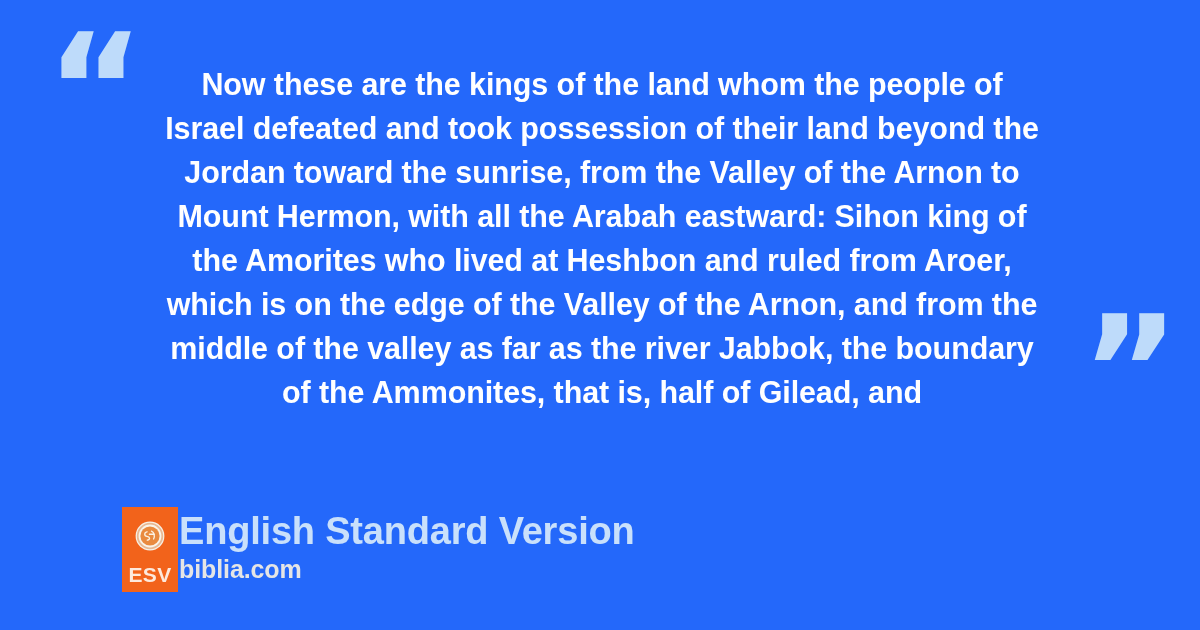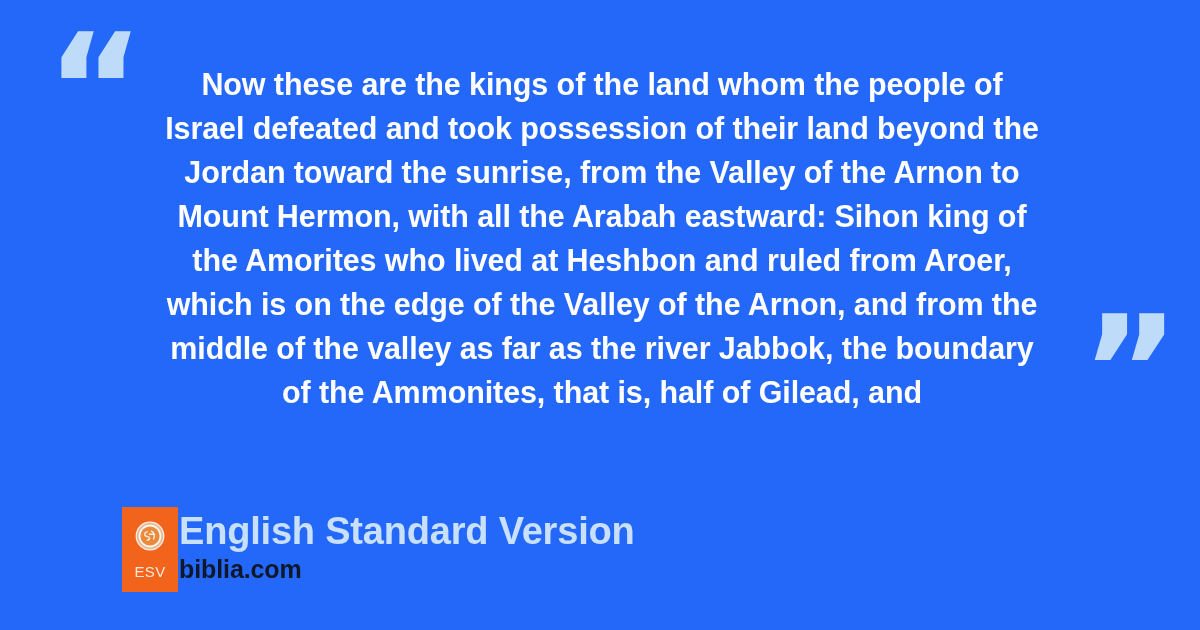--- a/index.html
+++ b/index.html
@@ -86,22 +86,22 @@
   .logo-seal {
     margin-top: 14px;
     width: 30px;
     height: 30px;
     display: block;
   }
   .logo-abbr {
     margin-top: 13px;
     color: #fde9dc;
     font-family: "Liberation Sans", sans-serif;
-    font-weight: 400;
-    font-size: 15px;
+    font-weight: 700;
+    font-size: 21px;
     letter-spacing: 0.4px;
     line-height: 1;
   }
 
   .footer-text {
     margin-left: 1px;
     display: flex;
     flex-direction: column;
     justify-content: flex-start;
     padding-top: 1px;
@@ -109,21 +109,21 @@
   .version-name {
     color: #c9e0fb;
     font-family: "Liberation Sans", sans-serif;
     font-weight: 700;
     font-size: 38px;
     line-height: 46px;
     letter-spacing: -0.2px;
     white-space: nowrap;
   }
   .site-name {
-    color: #0f172a;
+    color: #e5e5e5;
     font-family: "Liberation Sans", sans-serif;
     font-weight: 700;
     font-size: 25px;
     line-height: 30px;
     letter-spacing: -0.1px;
     white-space: nowrap;
   }
 </style>
 </head>
 <body>

